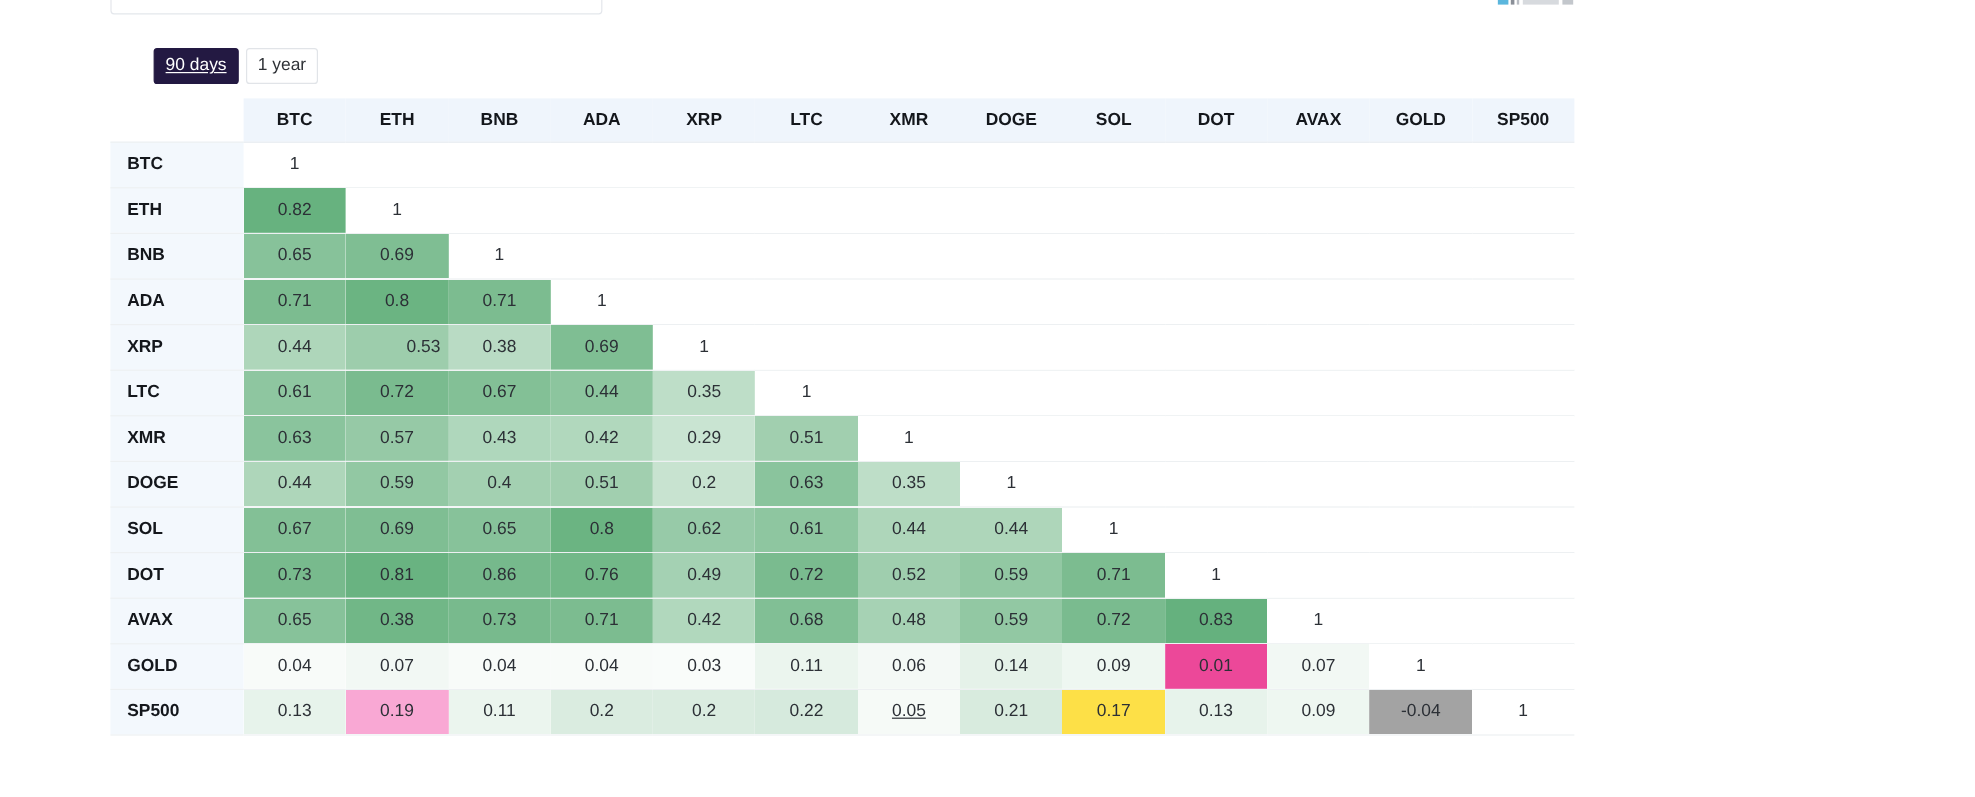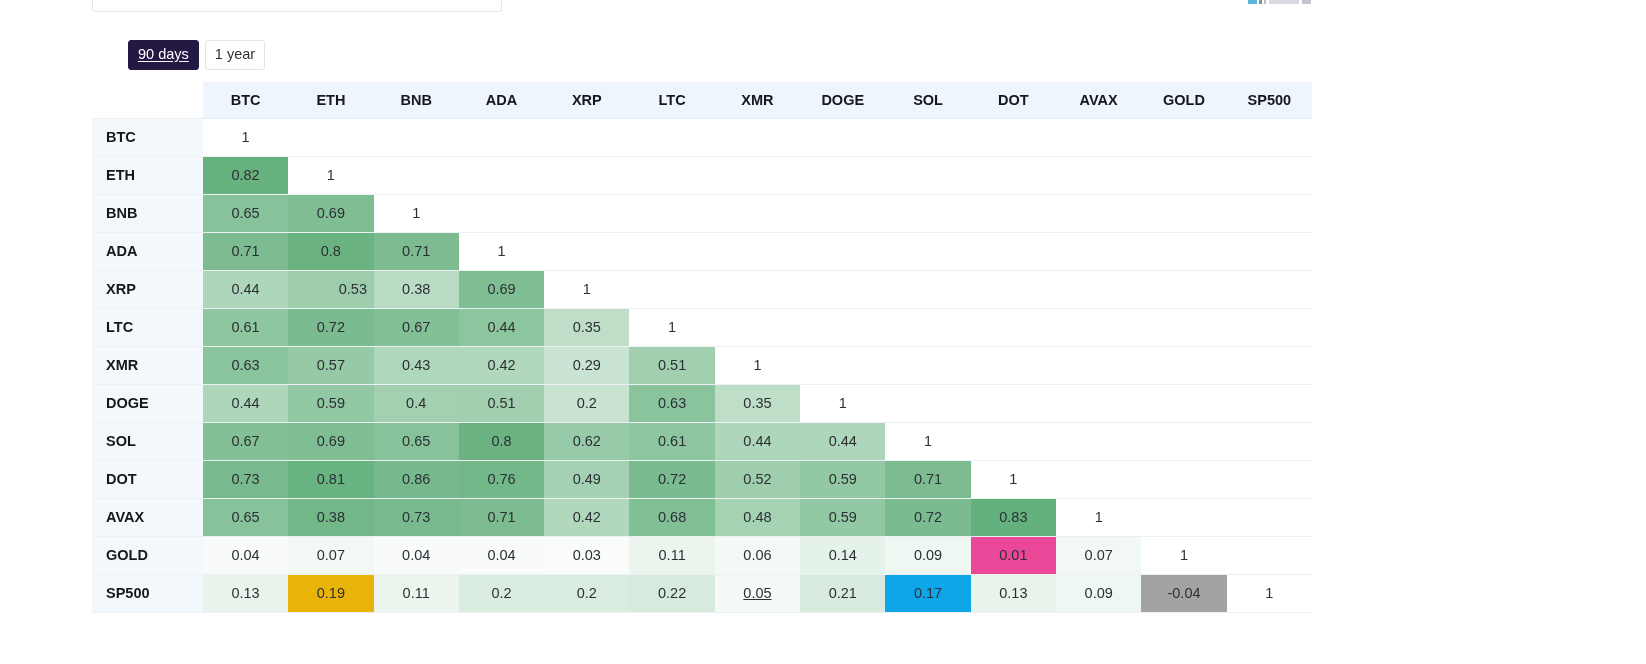--- a/index.html
+++ b/index.html
@@ -386,28 +386,28 @@
             <td class="cell" style="background: rgb(229, 242, 233);">0.14</td>
             <td class="cell" style="background: rgb(238, 247, 241);">0.09</td>
             <td class="cell" style="background: #ec4899;">0.01</td>
             <td class="cell" style="background: rgb(242, 248, 244);">0.07</td>
             <td class="cell diag">1</td>
             <td class="cell empty"></td>
           </tr>
           <tr>
             <th class="rowlabel">SP500</th>
             <td class="cell bold" style="background: rgb(231, 243, 235);">0.13</td>
-            <td class="cell" style="background: #eab308;">0.19</td>
+            <td class="cell" style="background: #f9a8d4;">0.19</td>
             <td class="cell" style="background: rgb(235, 245, 238);">0.11</td>
             <td class="cell" style="background: rgb(218, 236, 224);">0.2</td>
             <td class="cell" style="background: rgb(218, 236, 224);">0.2</td>
             <td class="cell" style="background: rgb(214, 234, 221);">0.22</td>
             <td class="cell" style="background: rgb(246, 250, 247); text-decoration: underline;">0.05</td>
             <td class="cell" style="background: rgb(216, 235, 222);">0.21</td>
-            <td class="cell" style="background: #0ea5e9;">0.17</td>
+            <td class="cell" style="background: #fde047;">0.17</td>
             <td class="cell" style="background: rgb(231, 243, 235);">0.13</td>
             <td class="cell" style="background: rgb(238, 247, 241);">0.09</td>
             <td class="cell" style="background: #a3a3a3;">-0.04</td>
             <td class="cell diag">1</td>
           </tr>
         </tbody>
     </table>
   </div>
 
 </div>

